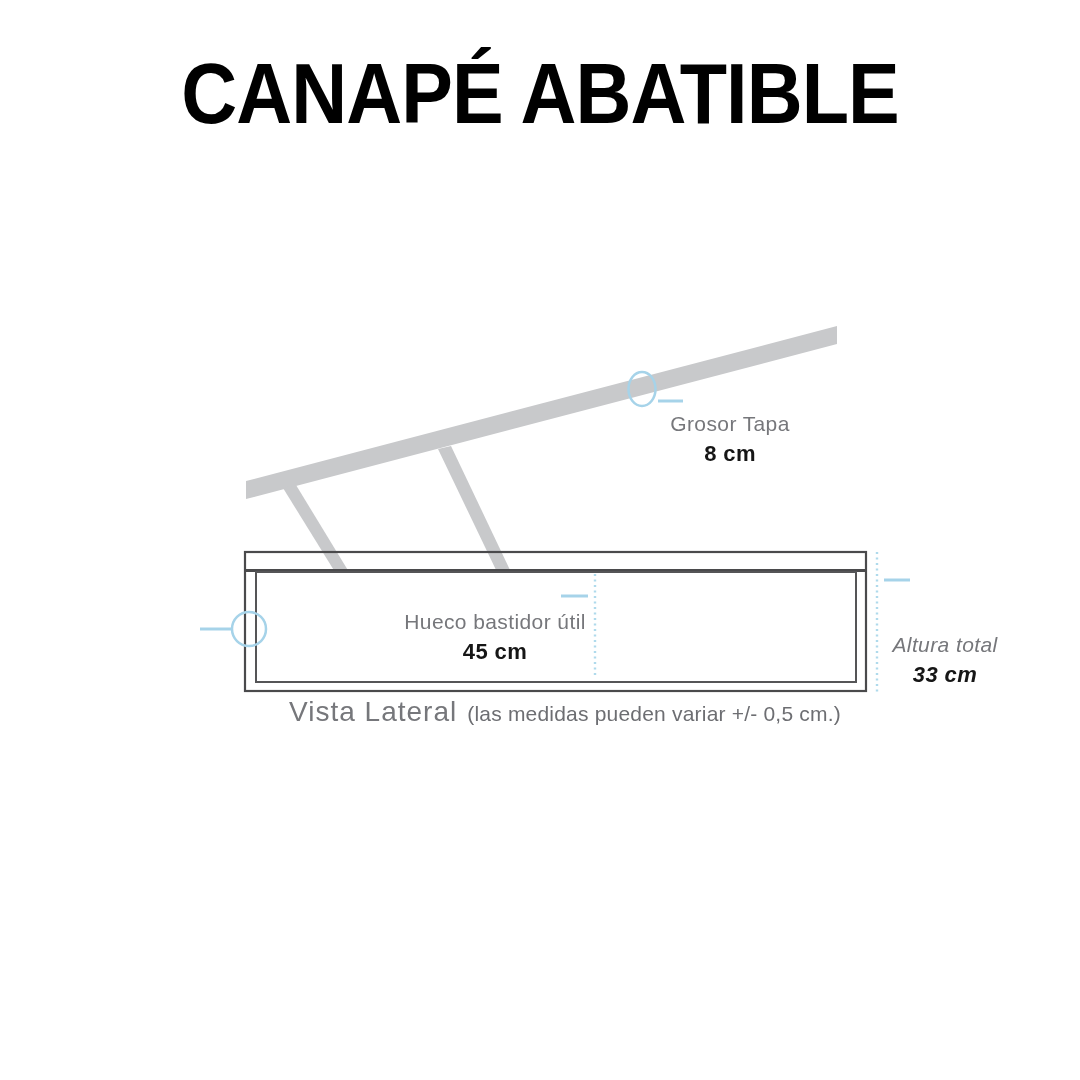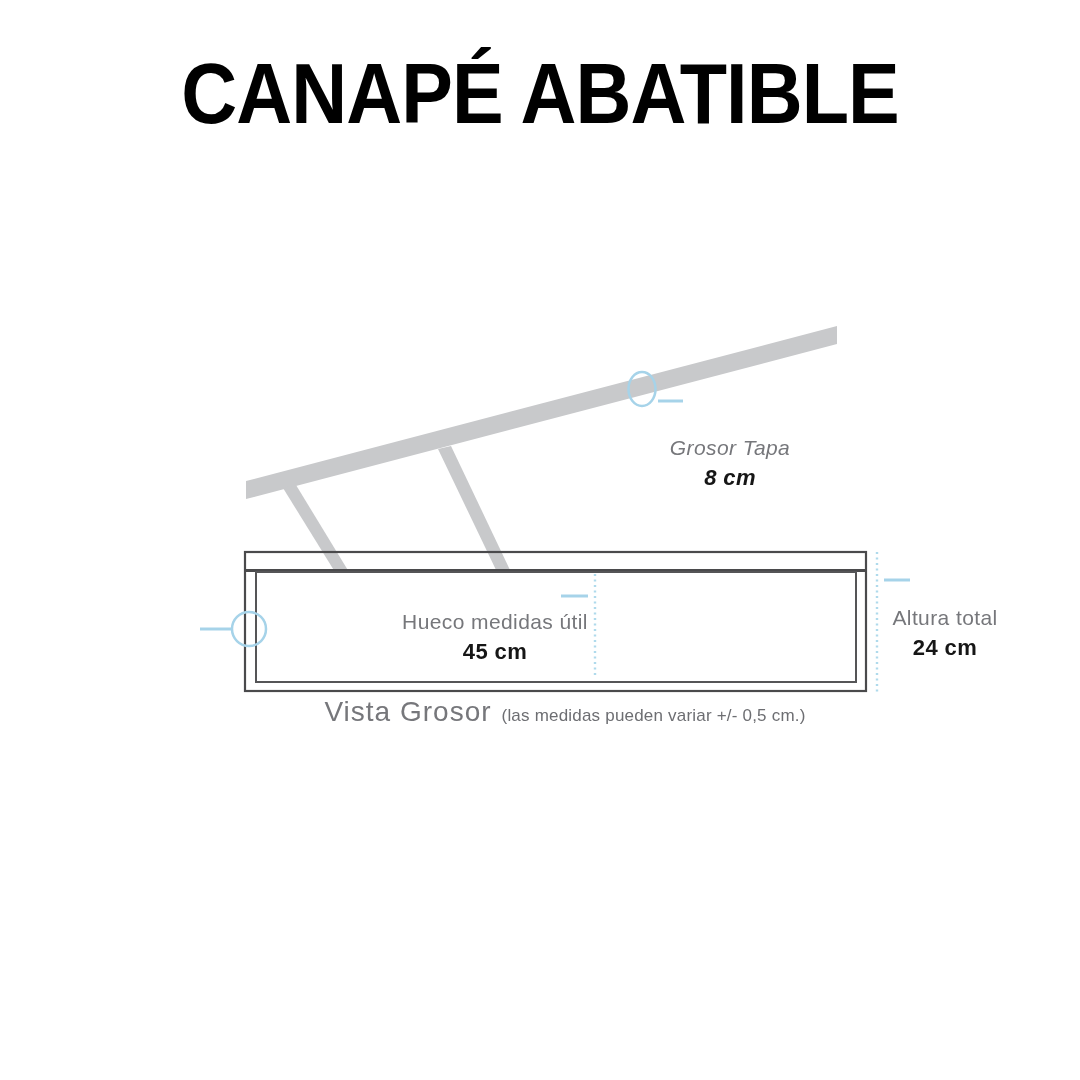--- a/index.html
+++ b/index.html
@@ -51,41 +51,41 @@
     white-space:nowrap;
   }
   .annotation .val{
     color:var(--value-black);
     font-size:22px;
     font-weight:bold;
     letter-spacing:0.4px;
     margin-top:5px;
     white-space:nowrap;
   }
-  .ann-tapa    {left:630px; top:435px; width:200px;font-style:italic;}
+  .ann-tapa    {left:630px; top:411px; width:200px;}
   .ann-bastidor{left:28px;  top:587px; width:214px;}
   .ann-hueco   {left:385px; top:609px; width:220px;}
-  .ann-altura  {left:865px; top:605px; width:160px;}
+  .ann-altura  {left:865px; top:632px; width:160px;font-style:italic;}
   .caption{
     position:absolute;
     left:230px; top:696px; width:670px;
     display:flex;
     justify-content:center;
     align-items:baseline;
     gap:10px;
     white-space:nowrap;
   }
   .caption .cap-main{
     color:var(--label-gray);
     font-size:28px;
     letter-spacing:1px;
   }
   .caption .cap-note{
     color:#6d6e72;
-    font-size:17px;
+    font-size:21px;
     letter-spacing:0.2px;
   }
 </style>
 </head>
 <body>
 
 <div class="page">
 
   <h1 class="title">CANAPÉ ABATIBLE</h1>
 
@@ -115,27 +115,27 @@
 
   <div class="annotation ann-tapa">
     <div class="lbl">Grosor Tapa</div>
     <div class="val">8 cm</div>
   </div>
 
   <div class="annotation ann-bastidor">
   </div>
 
   <div class="annotation ann-hueco">
-    <div class="lbl">Hueco medidas útil</div>
+    <div class="lbl">Hueco bastidor útil</div>
     <div class="val">45 cm</div>
   </div>
 
   <div class="annotation ann-altura">
     <div class="lbl">Altura total</div>
-    <div class="val">24 cm</div>
+    <div class="val">33 cm</div>
   </div>
 
   <div class="caption">
-    <span class="cap-main">Vista Grosor</span>
+    <span class="cap-main">Vista Lateral</span>
     <span class="cap-note">(las medidas pueden variar +/- 0,5 cm.)</span>
   </div>
 
 </div>
 
 </body></html>

